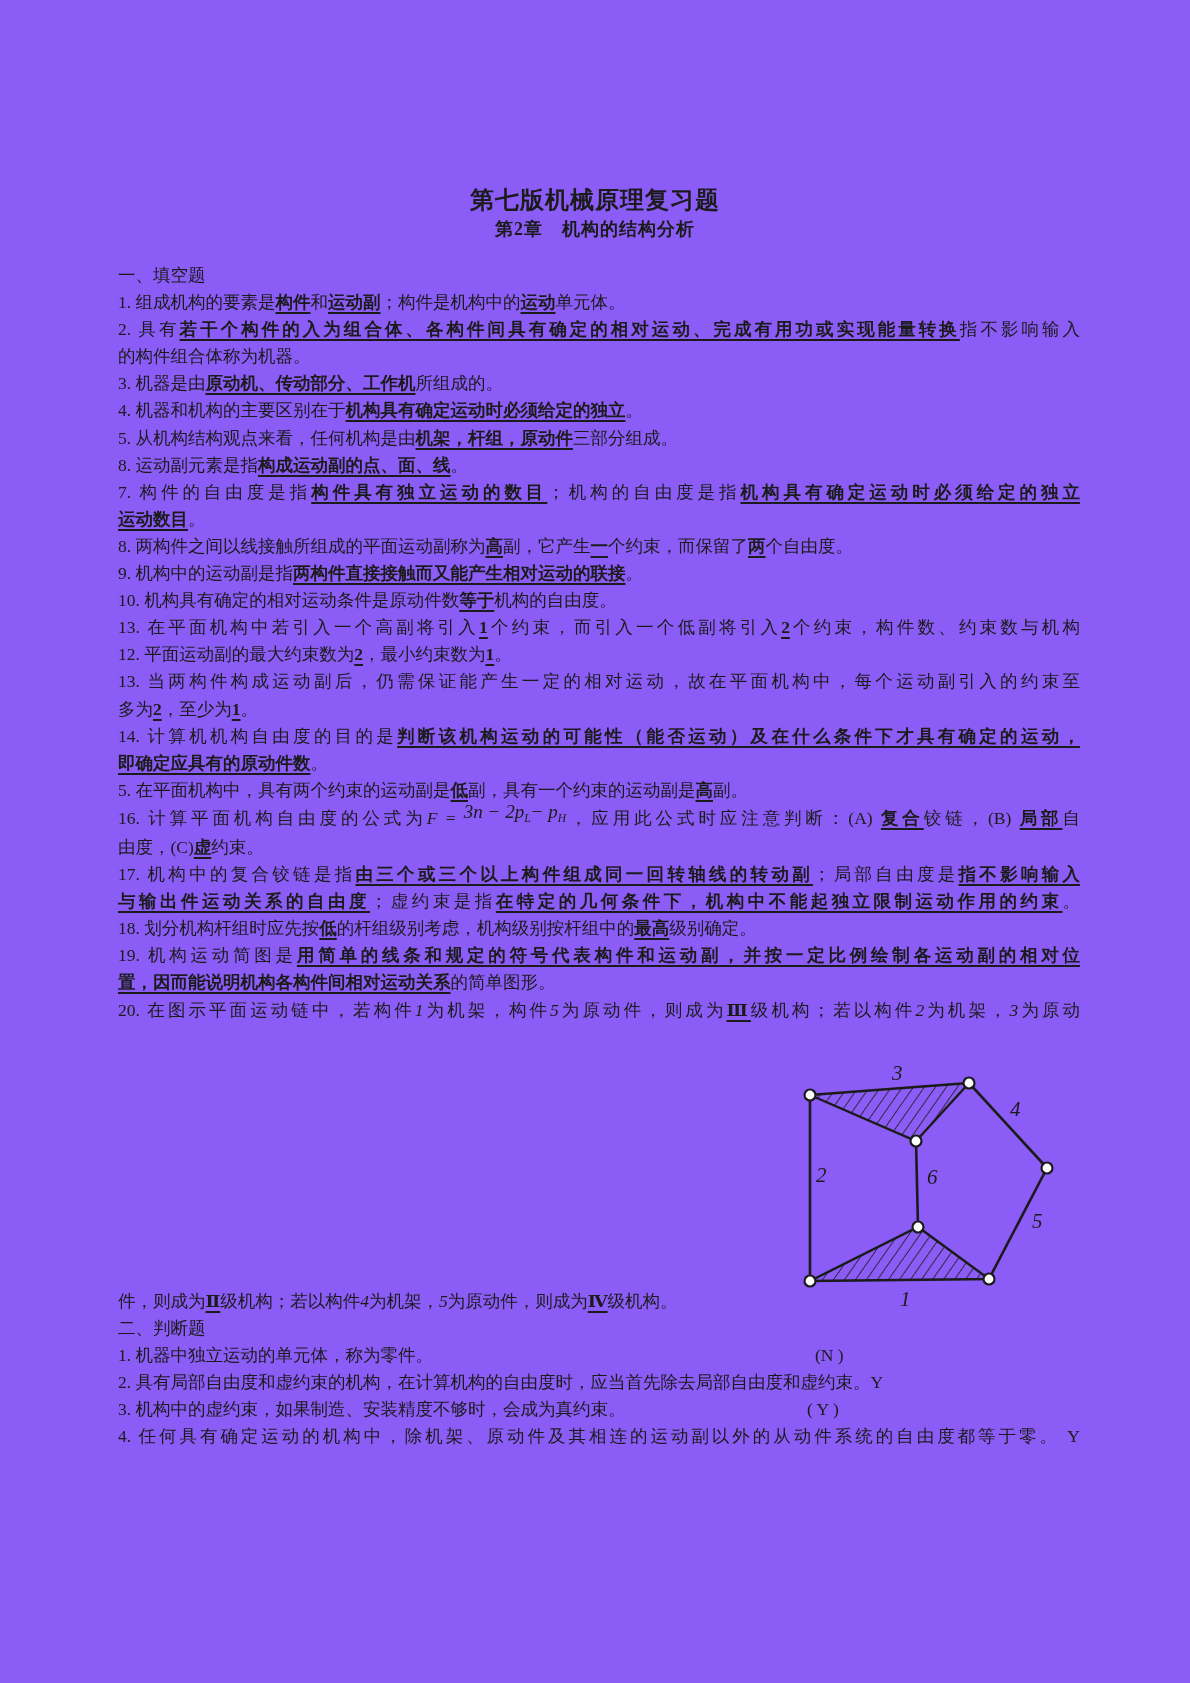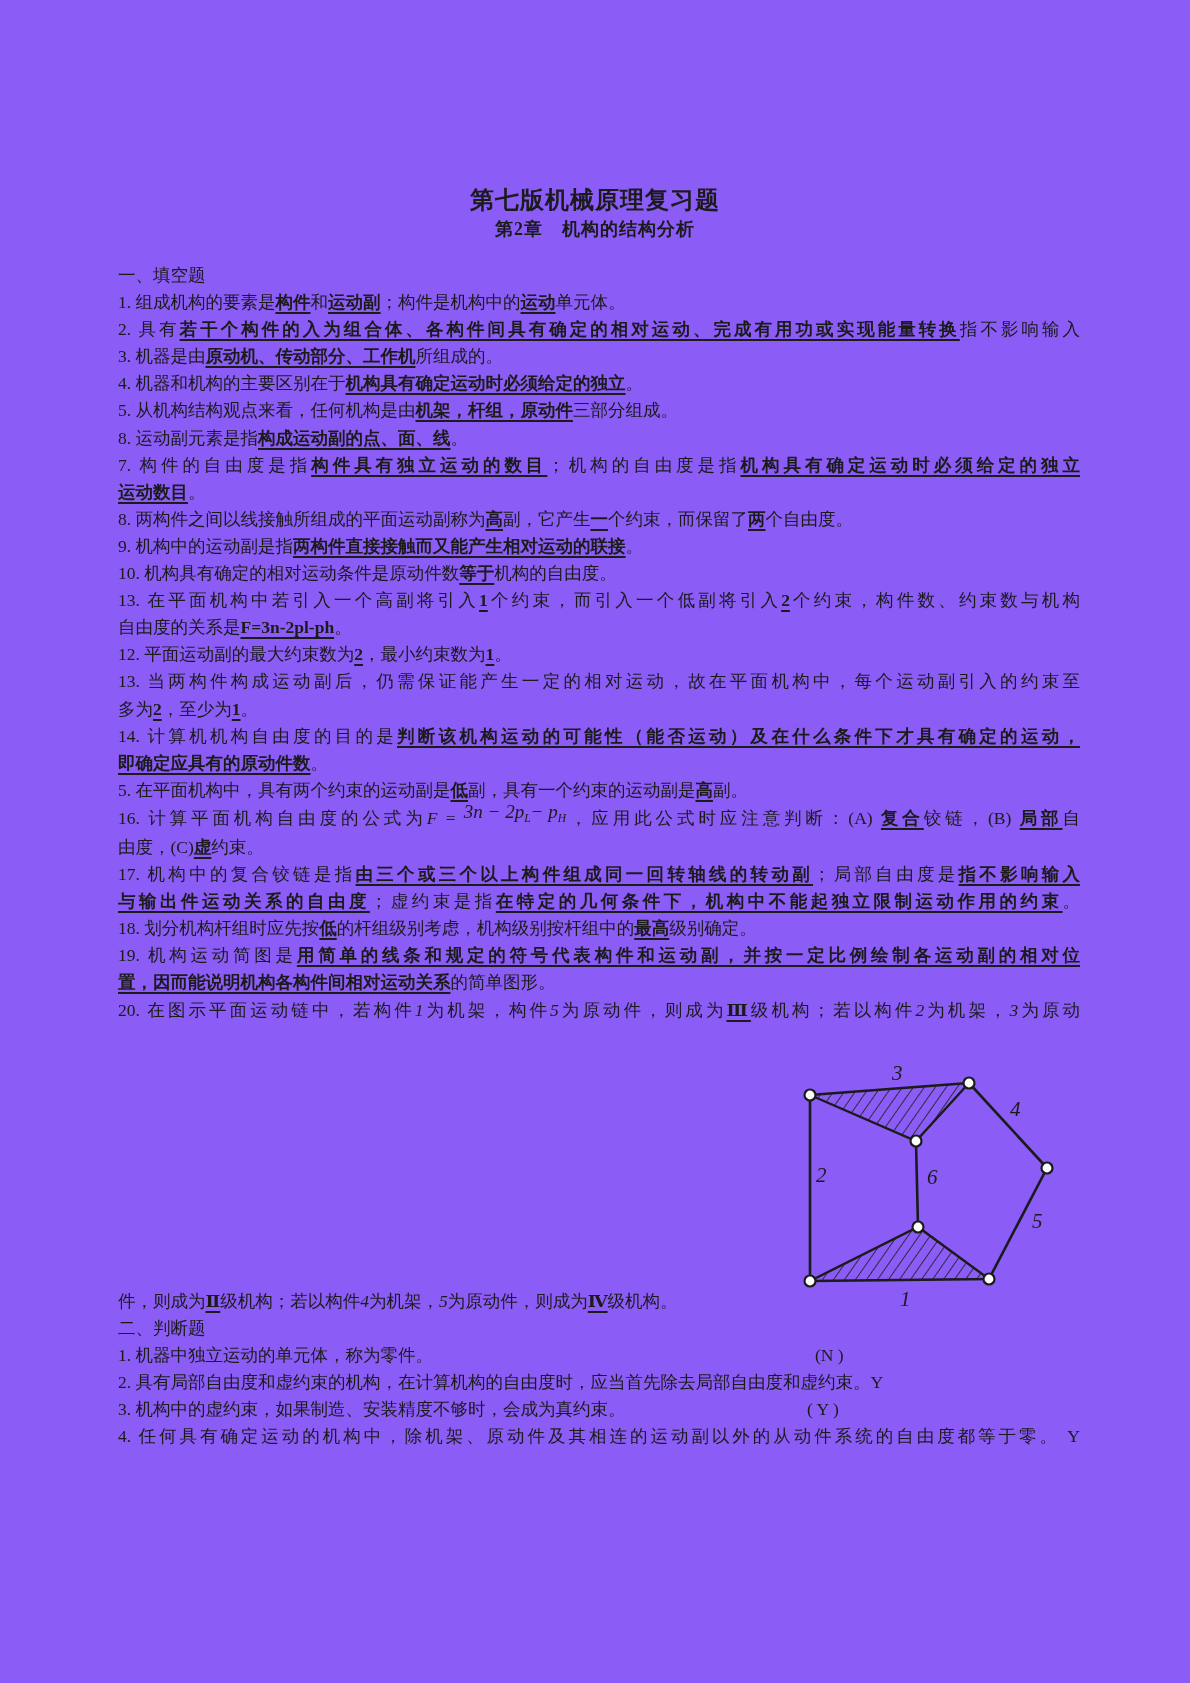--- a/index.html
+++ b/index.html
@@ -40,31 +40,31 @@
 <body>
 
 <div class="page">
   <div class="title">第七版机械原理复习题</div>
   <div class="subtitle">第2章　机构的结构分析</div>
 
   <div id="body1" class="bodyblock">
       <div class="ln"><span>一、填空题</span></div>
       <div class="ln"><span>1. 组成机构的要素是</span><span class="ans">构件</span><span>和</span><span class="ans">运动副</span><span>；构件是机构中的</span><span class="ans">运动</span><span>单元体。</span></div>
       <div class="ln j"><span>2. 具有</span><span class="ans">若干个构件的入为组合体、各构件间具有确定的相对运动、完成有用功或实现能量转换</span><span>指不影响输入</span></div>
+      <div class="ln"><span>的构件组合体称为机器。</span></div>
       <div class="ln"><span>3. 机器是由</span><span class="ans">原动机、传动部分、工作机</span><span>所组成的。</span></div>
       <div class="ln"><span>4. 机器和机构的主要区别在于</span><span class="ans">机构具有确定运动时必须给定的独立</span><span>。</span></div>
       <div class="ln"><span>5. 从机构结构观点来看，任何机构是由</span><span class="ans">机架，杆组，原动件</span><span>三部分组成。</span></div>
       <div class="ln"><span>8. 运动副元素是指</span><span class="ans">构成运动副的点、面、线</span><span>。</span></div>
       <div class="ln j"><span>7. 构件的自由度是指</span><span class="ans">构件具有独立运动的数目</span><span>；机构的自由度是指</span><span class="ans">机构具有确定运动时必须给定的独立</span></div>
       <div class="ln"><span class="ans">运动数目</span><span>。</span></div>
       <div class="ln"><span>8. 两构件之间以线接触所组成的平面运动副称为</span><span class="ans">高</span><span>副，它产生</span><span class="ans">一</span><span>个约束，而保留了</span><span class="ans">两</span><span>个自由度。</span></div>
       <div class="ln"><span>9. 机构中的运动副是指</span><span class="ans">两构件直接接触而又能产生相对运动的联接</span><span>。</span></div>
       <div class="ln"><span>10. 机构具有确定的相对运动条件是原动件数</span><span class="ans">等于</span><span>机构的自由度。</span></div>
       <div class="ln j"><span>13. 在平面机构中若引入一个高副将引入</span><span class="ans">1</span><span>个约束，而引入一个低副将引入</span><span class="ans">2</span><span>个约束，构件数、约束数与机构</span></div>
-      <div class="ln"><span>自由度的关系是</span><span class="ans">F=3n-2pl-ph</span><span>。</span></div>
       <div class="ln"><span>12. 平面运动副的最大约束数为</span><span class="ans">2</span><span>，最小约束数为</span><span class="ans">1</span><span>。</span></div>
       <div class="ln j"><span>13. 当两构件构成运动副后，仍需保证能产生一定的相对运动，故在平面机构中，每个运动副引入的约束至</span></div>
       <div class="ln"><span>多为</span><span class="ans">2</span><span>，至少为</span><span class="ans">1</span><span>。</span></div>
       <div class="ln j"><span>14. 计算机机构自由度的目的是</span><span class="ans">判断该机构运动的可能性（能否运动）及在什么条件下才具有确定的运动，</span></div>
       <div class="ln"><span class="ans">即确定应具有的原动件数</span><span>。</span></div>
       <div class="ln"><span>5. 在平面机构中，具有两个约束的运动副是</span><span class="ans">低</span><span>副，具有一个约束的运动副是</span><span class="ans">高</span><span>副。</span></div>
       <div class="ln j"><span>16. 计算平面机构自由度的公式为</span><span class="math">F</span><span> = </span><span class="math raised">3n − 2p</span><span class="math raised subsc">L</span><span class="math raised"> − p</span><span class="math raised subsc">H</span><span>，应用此公式时应注意判断：(A) </span><span class="ans">复合</span><span>铰链，(B) </span><span class="ans">局部</span><span>自</span></div>
       <div class="ln"><span>由度，(C)</span><span class="ans">虚</span><span>约束。</span></div>
       <div class="ln j"><span>17. 机构中的复合铰链是指</span><span class="ans">由三个或三个以上构件组成同一回转轴线的转动副</span><span>；局部自由度是</span><span class="ans">指不影响输入</span></div>
       <div class="ln j"><span class="ans">与输出件运动关系的自由度</span><span>；虚约束是指</span><span class="ans">在特定的几何条件下，机构中不能起独立限制运动作用的约束</span><span>。</span></div>

